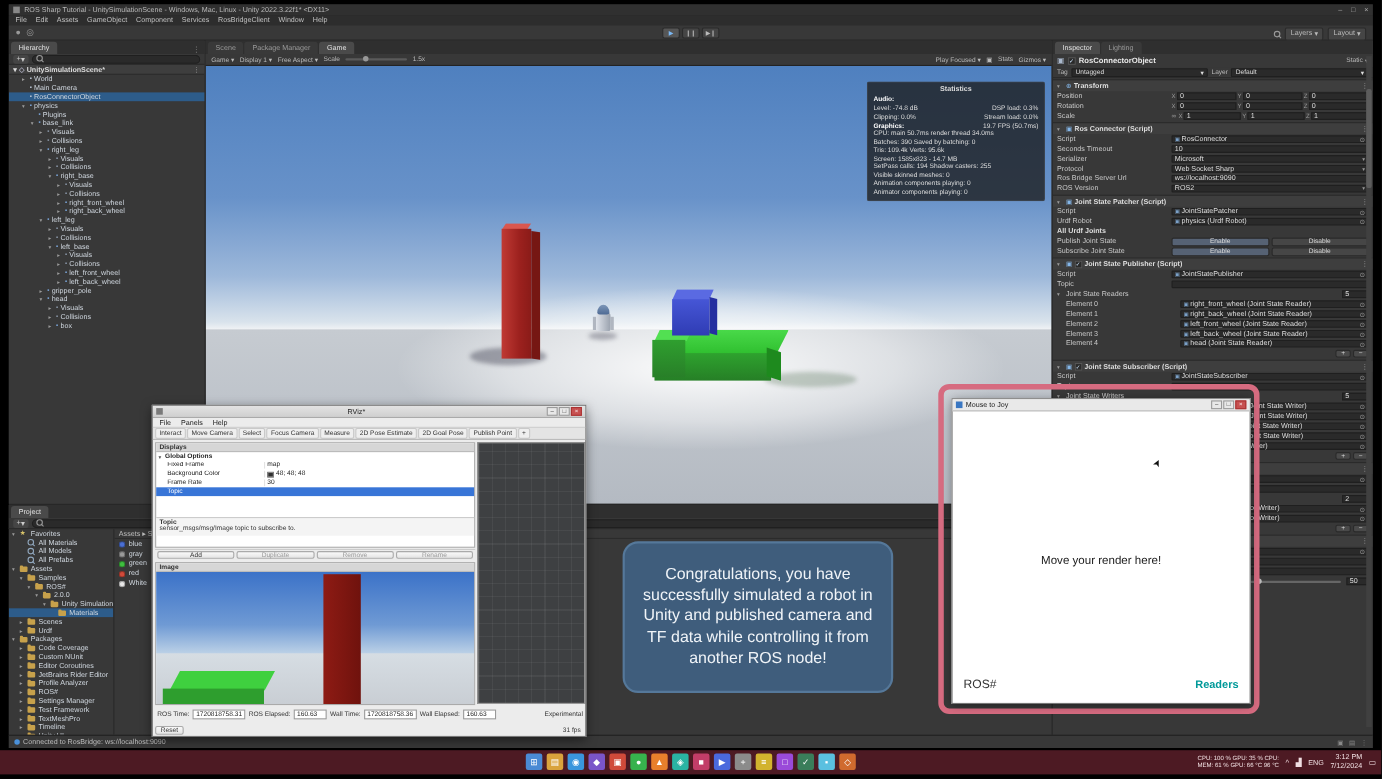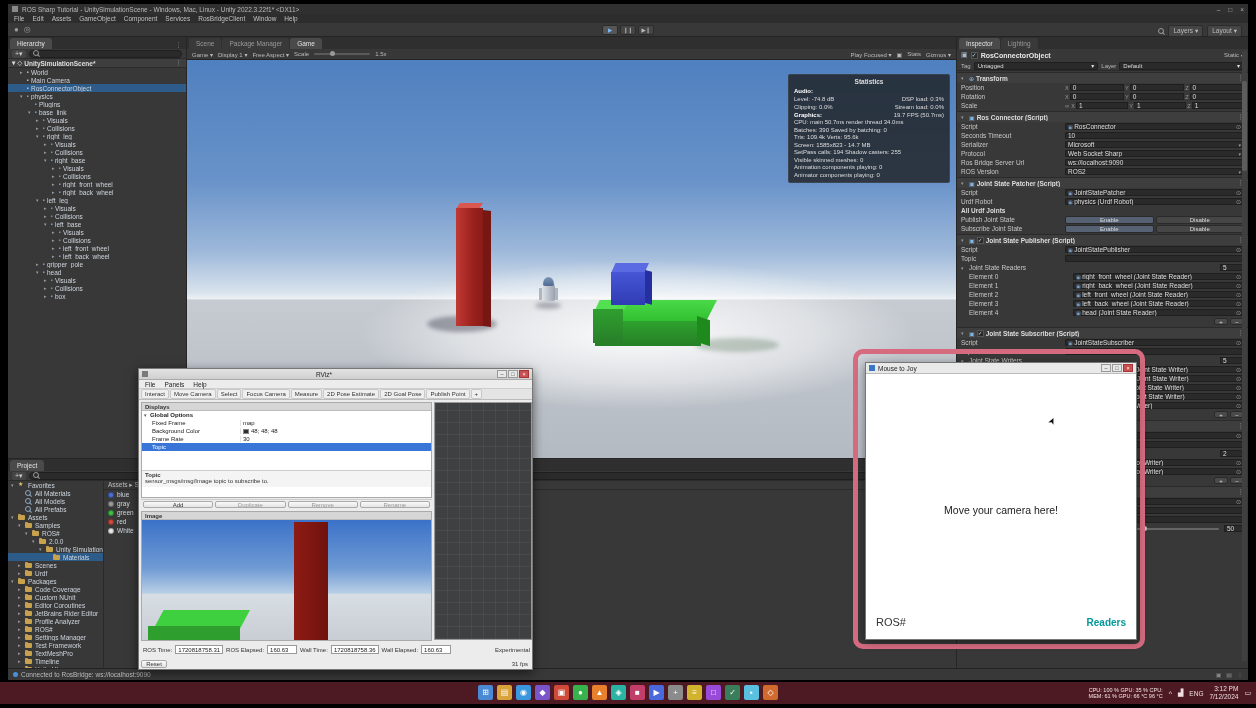--- a/index.html
+++ b/index.html
@@ -1456,35 +1456,38 @@
       <span>Wall Elapsed:</span>
       <span class="tval" style="min-width:30px;">160.63</span>
       <span style="margin-left:auto;">Experimental</span>
     </div>
     <div class="bottomrow">
       <span class="resetbtn">Reset</span>
       <span class="fps">31 fps</span>
     </div>
   </div>
 
+  <div class="callout">
+    <p>Congratulations, you have successfully simulated a robot in Unity and published camera and TF data while controlling it from another ROS node!</p>
+  </div>
 
   <div class="pinkbox"></div>
   <div class="mousejoy">
     <div class="mjtitle">
       <span class="ricn"></span>
       <span class="ttl">Mouse to Joy</span>
       <span class="wbtns">
         <span class="wbtn">–</span>
         <span class="wbtn">□</span>
         <span class="wbtn close">×</span>
       </span>
     </div>
     <div class="mjbody">
       <span class="cursor">➤</span>
-      <div class="mjmsg">Move your camera here!</div>
+      <div class="mjmsg">Move your render here!</div>
       <span class="mjros">ROS#</span>
       <span class="mjbrand">Readers</span>
     </div>
   </div>
 
   <div class="taskbar">
     <div class="ticons">
 
     <span class="tico" style="background: rgb(74, 138, 212);">
           <b>⊞</b>

